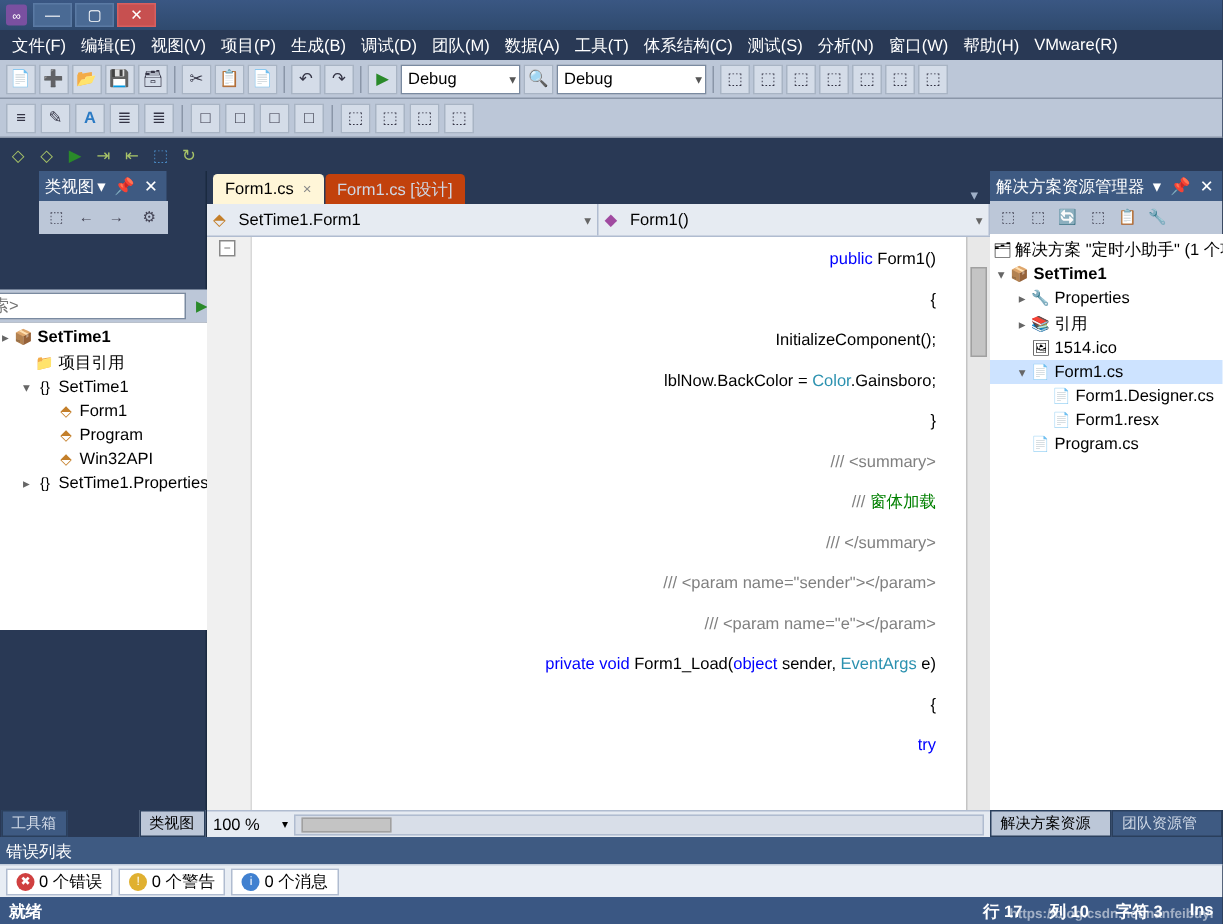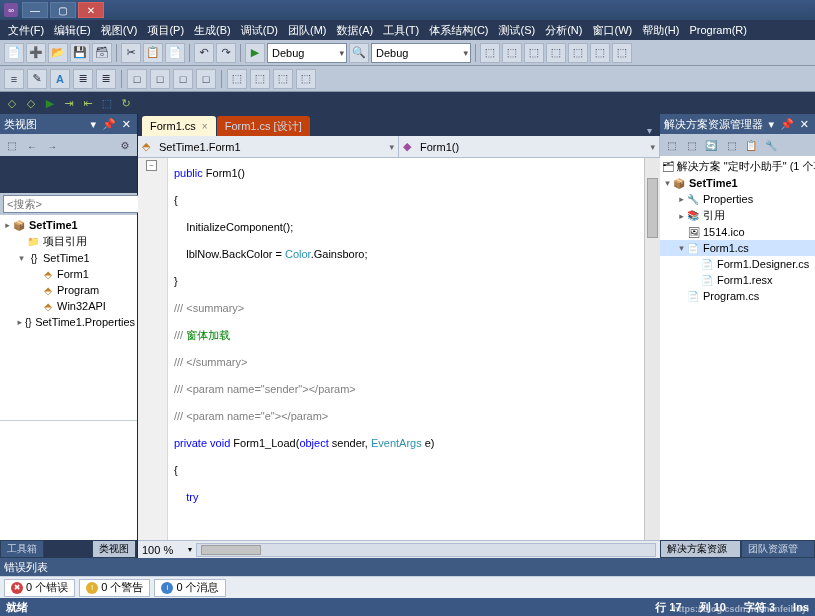--- a/index.html
+++ b/index.html
@@ -14,21 +14,21 @@
 .menubar .mitem { color: #fff; padding: 2px 4px; cursor: pointer; font-size: 11px; }
 .toolbar { height: 26px; background: #bcc7d8; border-bottom: 1px solid #8a96a8; display: flex; align-items: center; padding: 0 4px; gap: 2px; }
 .toolbar2 { height: 26px; background: #bcc7d8; border-bottom: 1px solid #8a96a8; display: flex; align-items: center; padding: 0 4px; gap: 3px; }
 .tbtn { width: 20px; height: 20px; background: #d4dce8; border: 1px solid #a8b4c4; display: flex; align-items: center; justify-content: center; font-size: 11px; cursor: pointer; color:#334; }
 .tsep { width: 1px; height: 18px; background: #8a96a8; margin: 0 2px; }
 .tdrop { height: 20px; background: #fff; border: 1px solid #7a8aa0; padding: 0 14px 0 4px; display: flex; align-items: center; font-size: 11px; position: relative; cursor: pointer; }
 .tdrop::after { content: "▾"; position: absolute; right: 2px; font-size: 9px; color: #555; }
 .toolbar3 { height: 22px; background: #293955; display: flex; align-items: center; padding: 0 4px; gap: 3px; }
 .tb3btn { width: 16px; height: 16px; display: flex; align-items: center; justify-content: center; color: #a8c468; font-size: 11px; cursor: pointer; }
 .main { flex: 1; display: flex; overflow: hidden; }
-.left-panel { width: 138px; background: #293955; display: flex; flex-direction: column; border-right: 1px solid #1a2a40; }
+.left-panel { width: 138px; background: #293955; display: flex; flex-direction: column; border-right: 1px solid #1a2a40; align-items: center; }
 .panel-header { height: 20px; background: #3e5a82; color: #fff; display: flex; align-items: center; padding: 0 4px; font-size: 11px; justify-content: space-between; }
 .panel-header .hdrbtns { display: flex; gap: 2px; font-size: 9px; }
 .panel-header .hdrbtn { cursor: pointer; padding: 0 2px; }
 .panel-tb { height: 22px; background: #bcc7d8; display: flex; align-items: center; padding: 0 3px; gap: 2px; }
 .ptbtn { width: 18px; height: 18px; display: flex; align-items: center; justify-content: center; font-size: 10px; cursor: pointer; color:#445; }
 .search-row { height: 22px; background: #bcc7d8; display: flex; align-items: center; padding: 0 3px; gap: 2px; margin-top: 37px; }
 .search-in { flex: 1; height: 18px; border: 1px solid #7a8aa0; background: #fff; padding: 0 3px; font-size: 11px; }
 .tree { flex: 1; background: #fff; overflow: auto; padding: 2px 0; }
 .tree-item { display: flex; align-items: center; padding: 1px 2px; cursor: pointer; white-space: nowrap; font-size: 11px; color: #000; }
 .tree-item.sel { background: #cde3ff; }
@@ -40,21 +40,21 @@
 .doc-tab.active { background: #fff6d8; color: #000; }
 .doc-tab.active::after { content:"×"; margin-left:6px; font-size:10px; color:#888; }
 .tabs-right { margin-left:auto; color:#9fb0c8; font-size:10px; padding:0 4px; cursor:pointer; }
 .nav-bar { height: 22px; background: #e6ebf2; display: flex; border-bottom: 1px solid #b0bcd0; }
 .nav-drop { flex: 1; display: flex; align-items: center; padding: 0 4px; font-size: 11px; border-right: 1px solid #b0bcd0; cursor: pointer; position: relative; }
 .nav-drop::after { content: "▾"; position: absolute; right: 4px; font-size: 9px; color: #666; }
 .nav-icon { width: 14px; margin-right: 3px; color: #c47f2a; }
 .editor-wrap { flex: 1; display: flex; background: #fff; overflow: hidden; position:relative; }
 .gutter { width: 30px; background: #f0f0f0; border-right: 1px solid #d8d8d8; position:relative; }
 .fold-mark { position:absolute; left:8px; width:11px; height:11px; border:1px solid #888; background:#fff; font-size:8px; line-height:9px; text-align:center; color:#666; }
-.code { flex: 1; padding: 2px 6px; font-family: "NSimSun","SimSun","Courier New",monospace; font-size: 17px; line-height: 27px; white-space: pre; overflow: hidden; color: #000; }
+.code { flex: 1; padding: 2px 20px; font-family: "NSimSun","SimSun","Courier New",monospace; font-size: 17px; line-height: 27px; white-space: pre; overflow: hidden; color: #000; text-align: right; }
 .kw { color: #0000ff; }
 .type { color: #2b91af; }
 .str { color: #008000; }
 .cmt { color: #808080; }
 .vscroll { width:16px; background:#e8e8e8; border-left:1px solid #c4c4c4; position:relative; }
 .vscroll .thumb { position:absolute; top:20px; left:2px; right:2px; height:60px; background:#c4c4c4; border:1px solid #a0a0a0; }
 .zoom-bar { height: 18px; background: #e6ebf2; display: flex; align-items: center; padding: 0 4px; border-top: 1px solid #b0bcd0; font-size:10px; }
 .zoom-bar .zoom { width:50px; }
 .zoom-bar .hscroll { flex:1; height:14px; background:#d8dee8; margin-left:4px; position:relative; border:1px solid #b0bcd0;}
 .zoom-bar .hscroll .ht { position:absolute; left:4px; top:1px; bottom:1px; width:60px; background:#c4c4c4; border:1px solid #a0a0a0;}
@@ -91,21 +91,21 @@
     <span class="mitem">生成(B)</span>
     <span class="mitem">调试(D)</span>
     <span class="mitem">团队(M)</span>
     <span class="mitem">数据(A)</span>
     <span class="mitem">工具(T)</span>
     <span class="mitem">体系结构(C)</span>
     <span class="mitem">测试(S)</span>
     <span class="mitem">分析(N)</span>
     <span class="mitem">窗口(W)</span>
     <span class="mitem">帮助(H)</span>
-    <span class="mitem">Program(R)</span>
+    <span class="mitem">VMware(R)</span>
   </div>
 
 <div class="toolbar">
   <div class="tbtn">📄</div>
   <div class="tbtn">➕</div>
   <div class="tbtn">📂</div>
   <div class="tbtn">💾</div>
   <div class="tbtn">🗃</div>
   <div class="tsep"></div>
   <div class="tbtn">✂</div>

